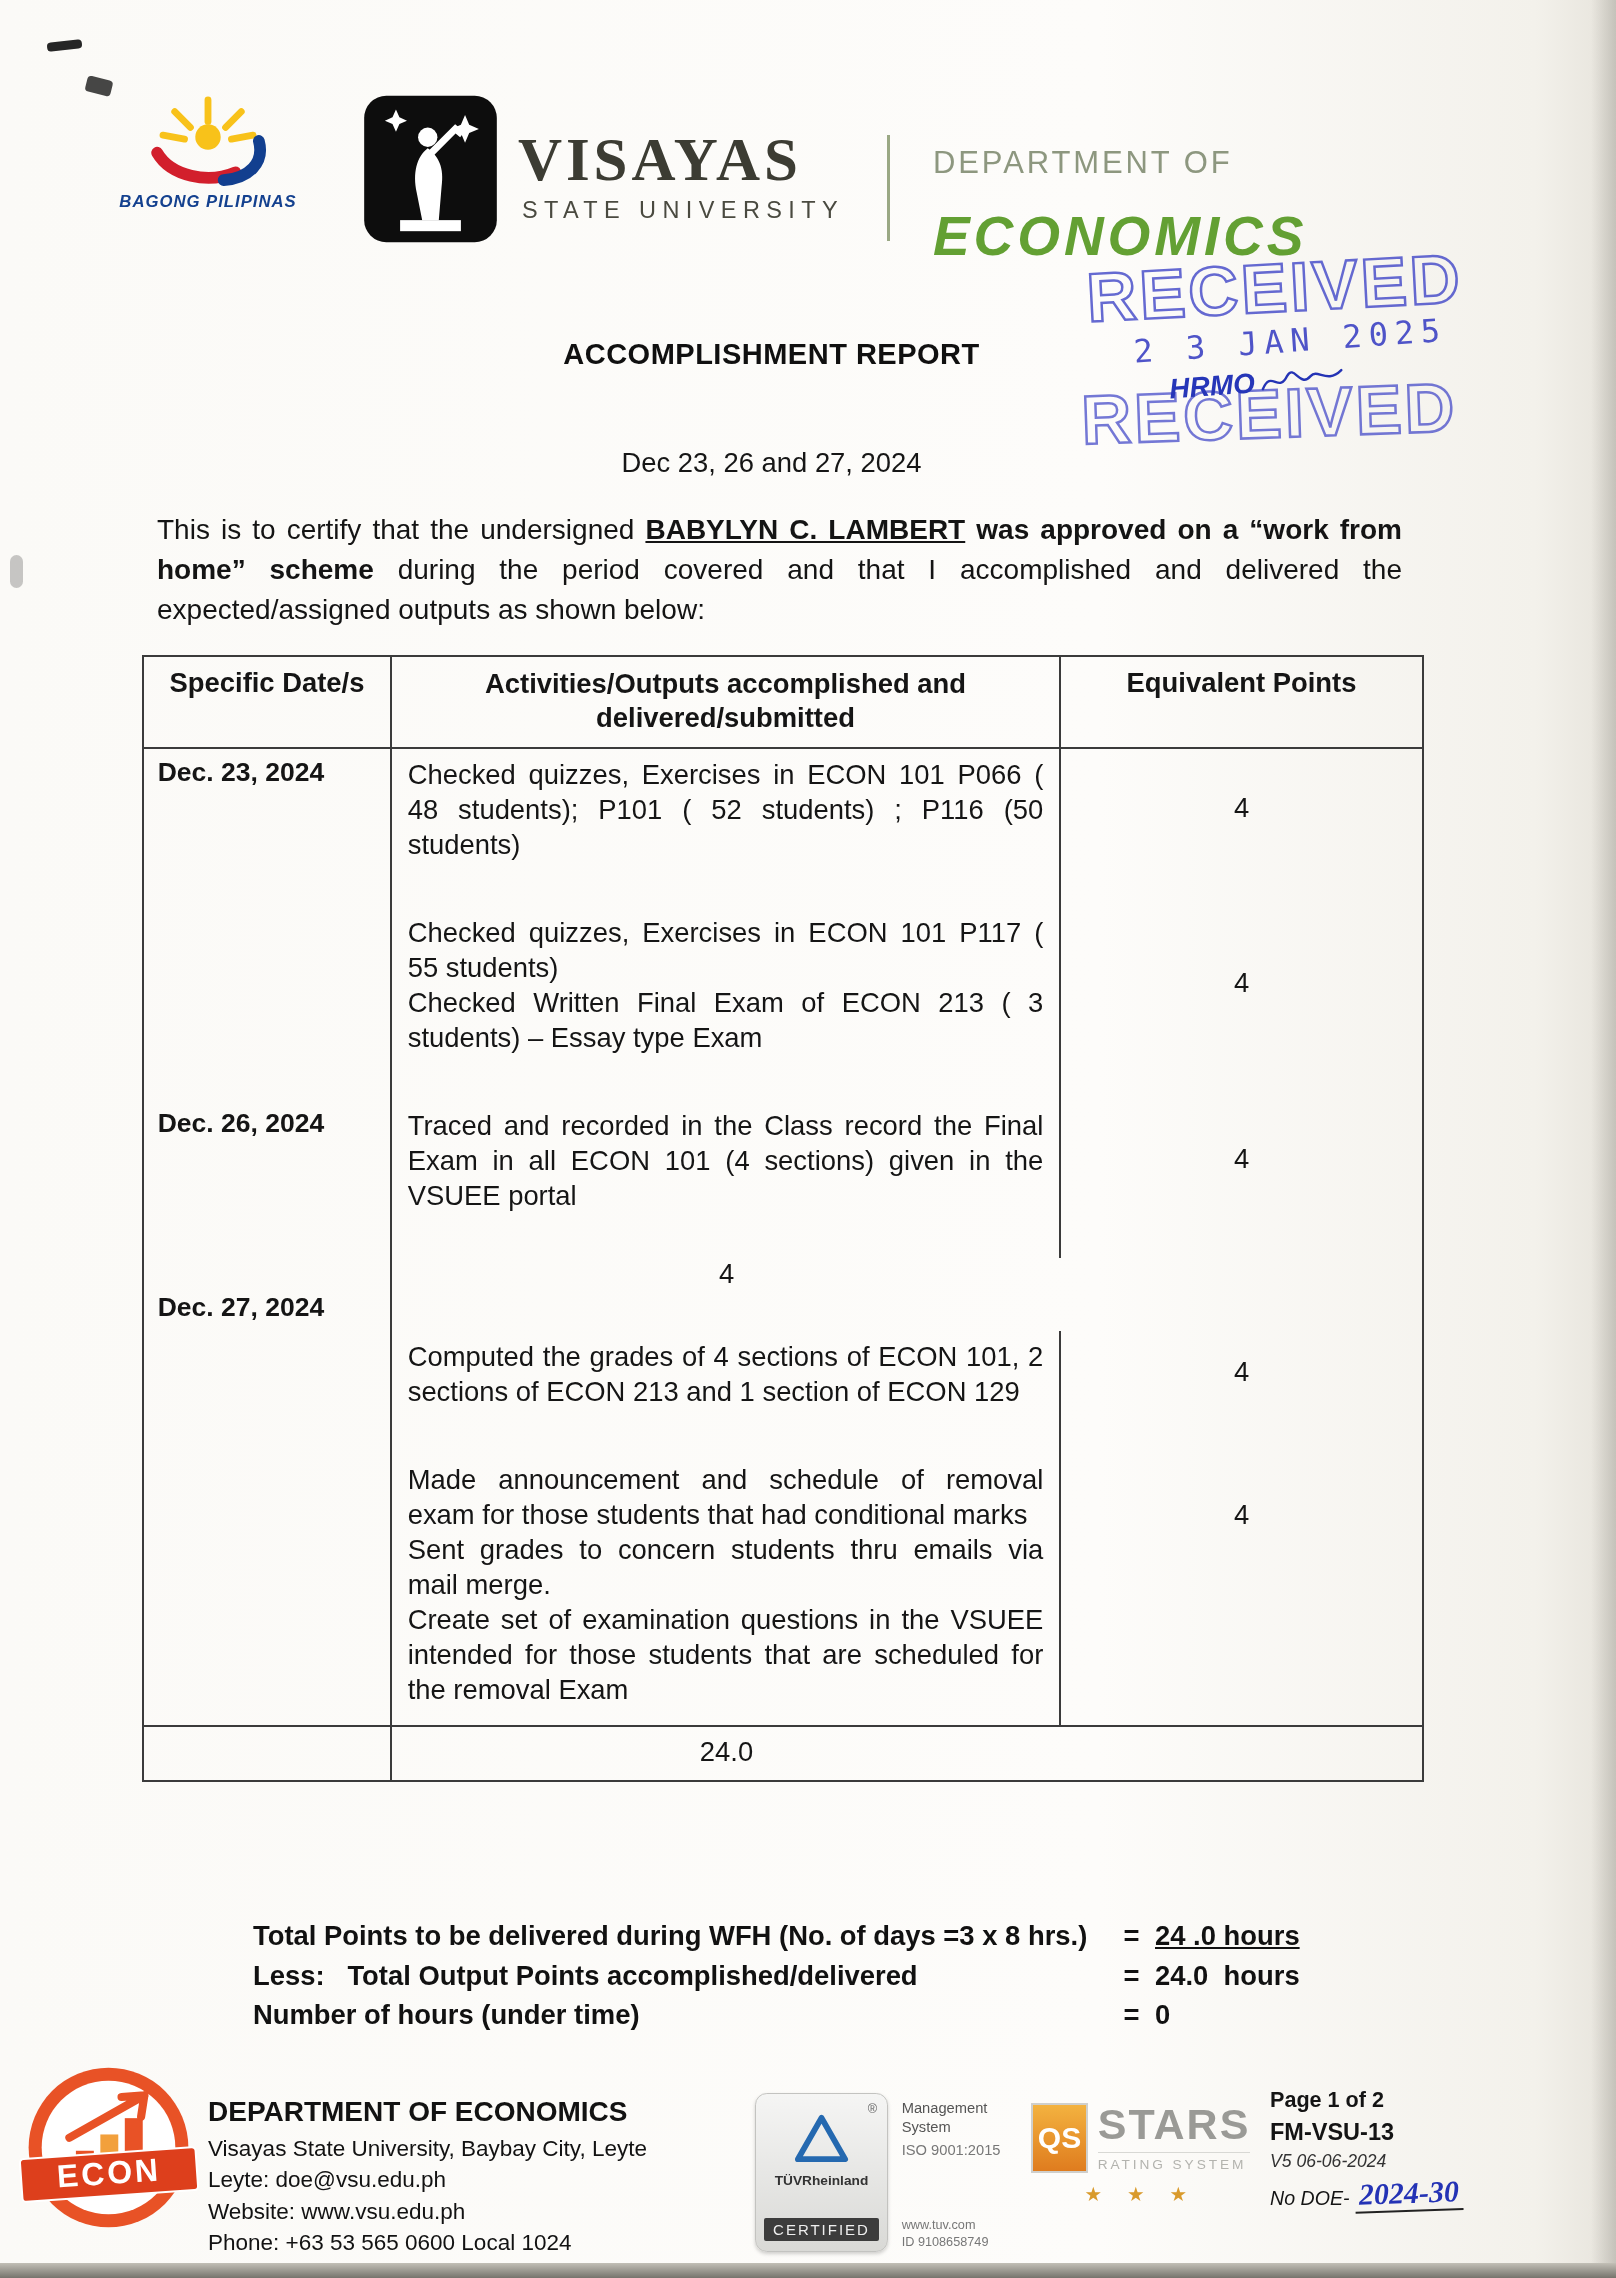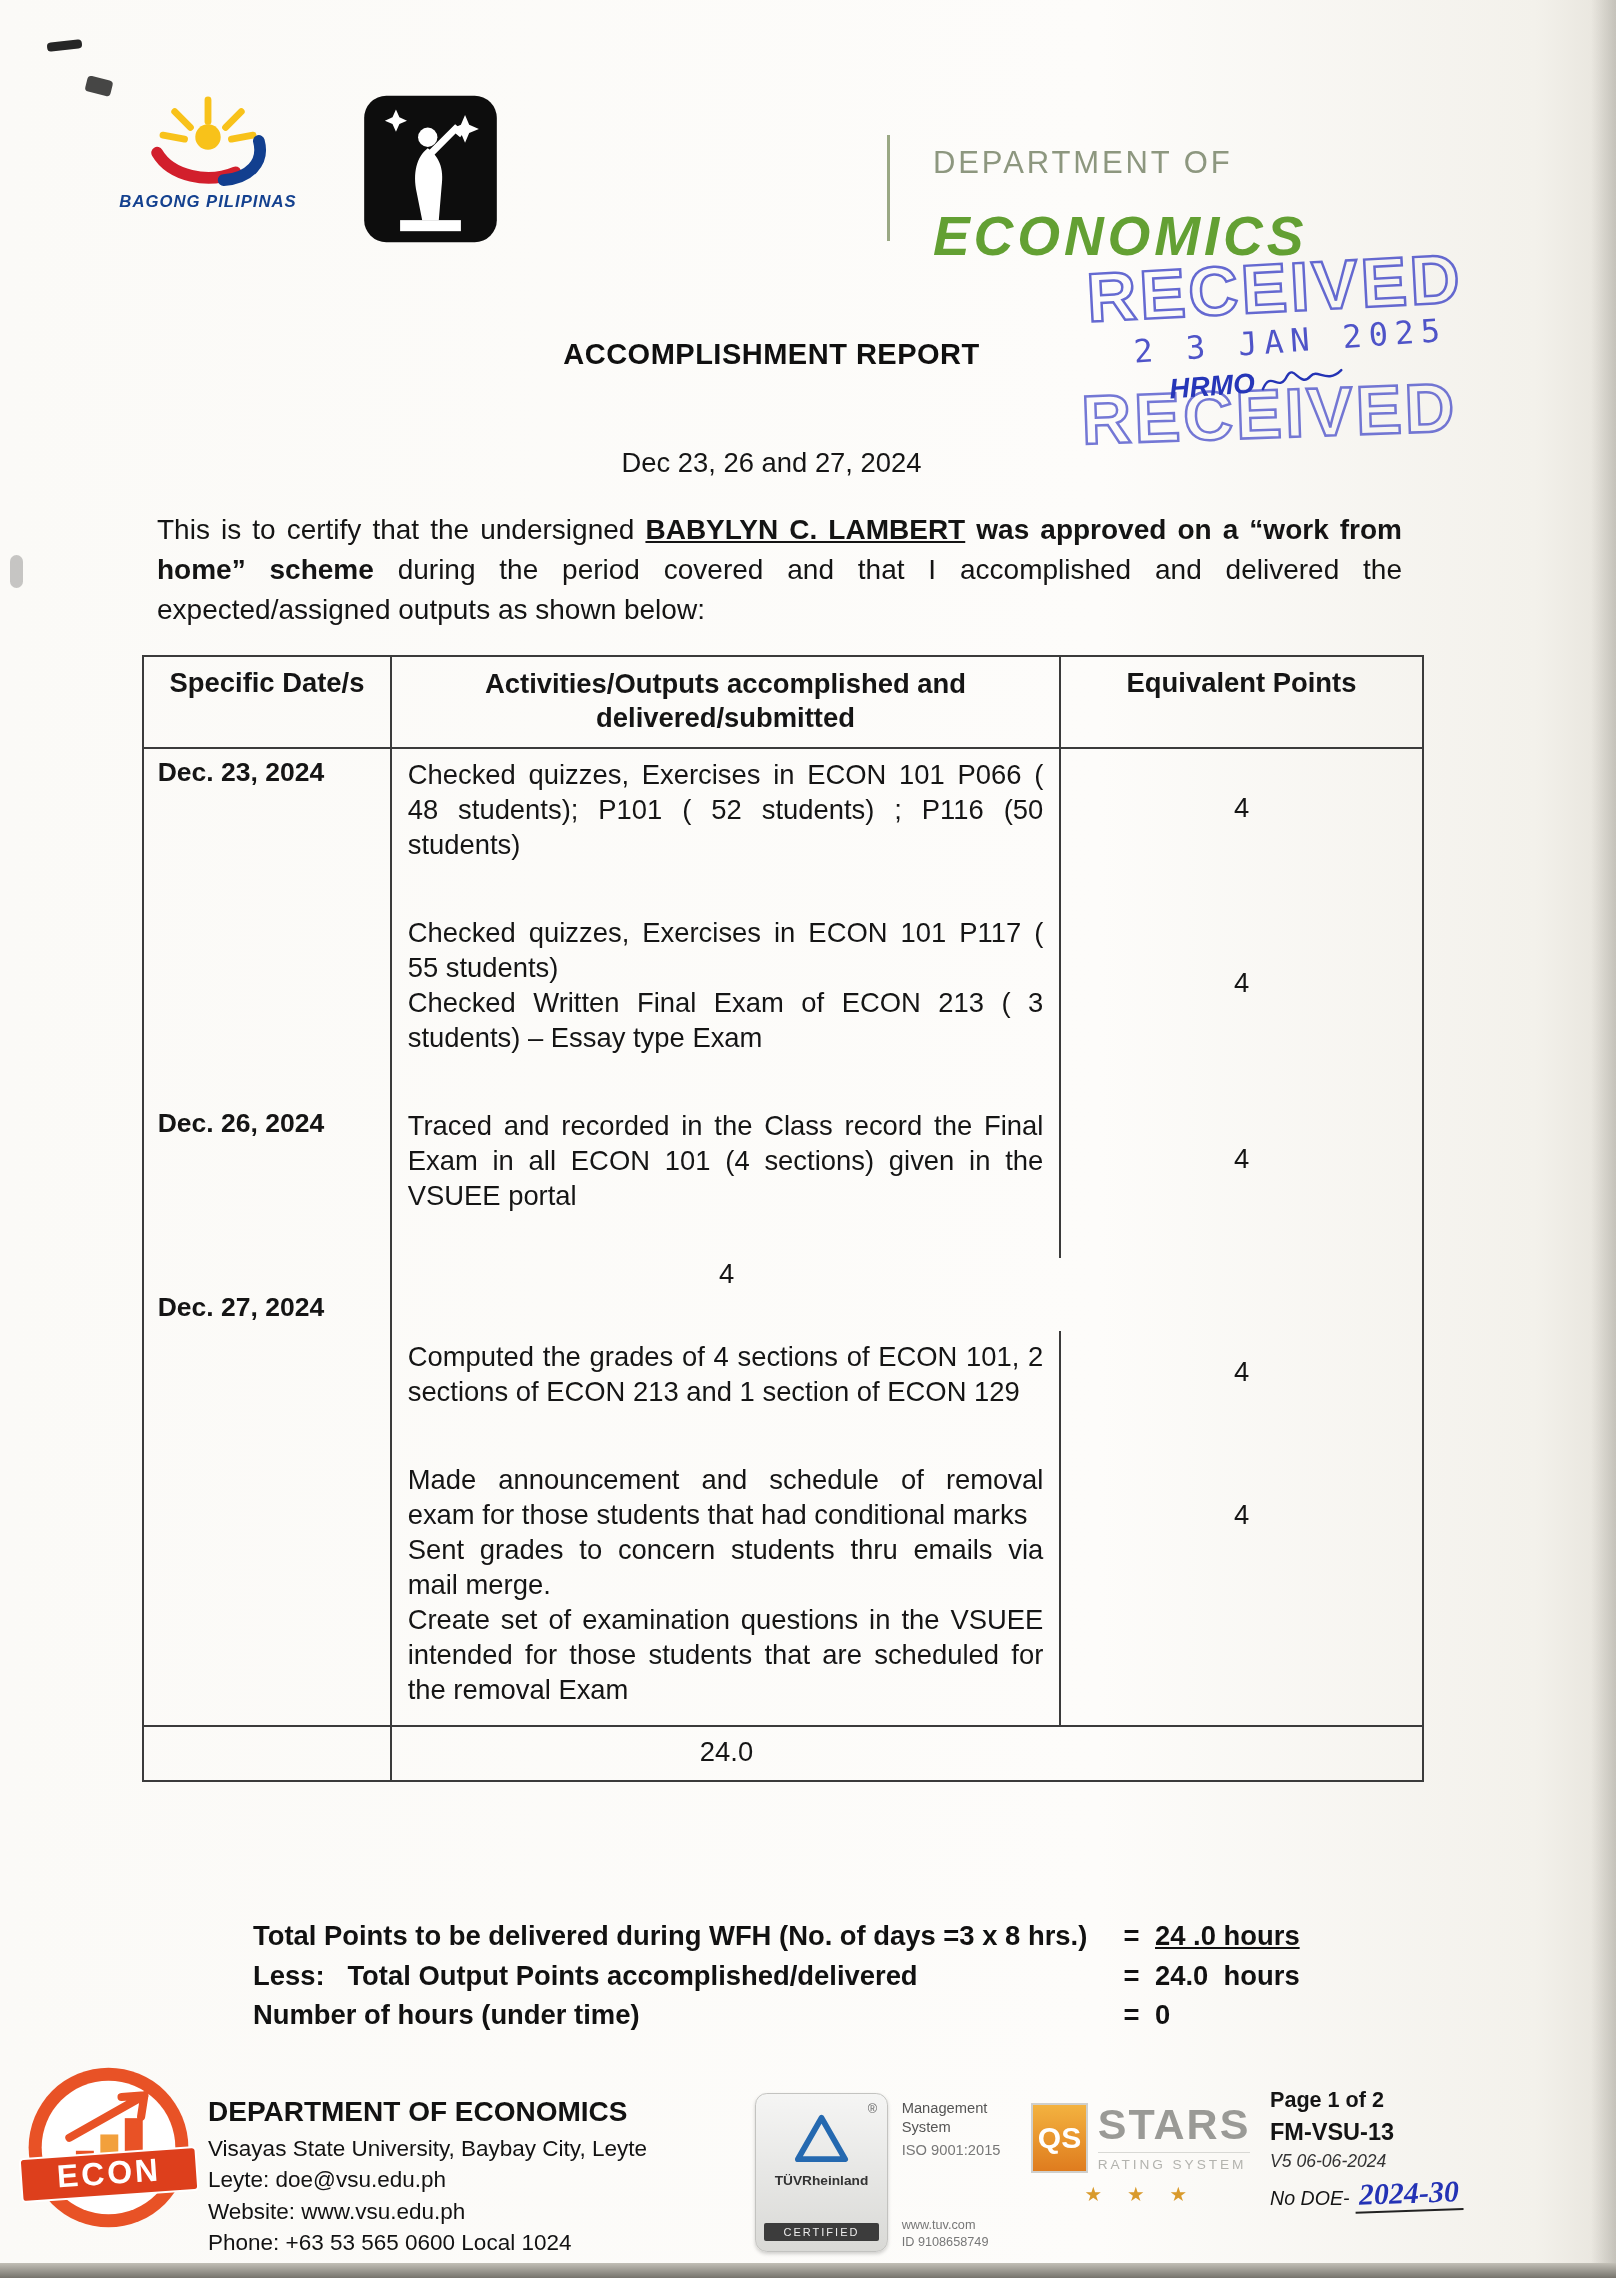--- a/index.html
+++ b/index.html
@@ -104,21 +104,21 @@
   .dept-contact { position:absolute; left:208px; top:11.8px; font-size:22.5px; line-height:1.38; color:#121212; }
   .dept-name { font-weight:700; font-size:28px; margin-bottom:2px;margin-top:23px; }
 
   .tuv { position:absolute; left:755px; top:35px; display:flex; }
   .tuv-badge { width:133px; height:159px; border-radius:11.8px;
     background:linear-gradient(#f5f5f4,#d9d9d6); border:1px solid #c3c3c0;
     box-shadow:0 2px 3.9px rgba(0,0,0,.18); position:relative; text-align:center; padding-top:9.8px; }
   .tuv-reg { position:absolute; right:9.8px; top:7.8px; font-size:12.7px; color:#666; }
   .tuv-brand { font-size:13.7px; font-weight:700; color:#333; margin-top:2px; }
   .tuv-band { position:absolute; left:7.8px; right:7.8px; bottom:9.8px; background:#3c3c3c;
-    color:#eee; font-size:11px; letter-spacing:2px; padding:2.9px 0; border-radius:2px; }
+    color:#eee; font-size:15px; letter-spacing:2px; padding:2.9px 0; border-radius:2px; }
   .tuv-side { margin-left:13.7px; font-size:14.7px; color:#555; line-height:1.3; padding-top:5.9px; }
   .tuv-iso { margin-top:3.9px; color:#777; }
   .tuv-web { margin-top:57px; font-size:12.7px; color:#777; line-height:1.35; }
 
   .qs { position:absolute; left:1031px; top:45px; }
   .qs-row { display:flex; align-items:flex-start; }
   .qs-box { width:57px; height:70px; background:linear-gradient(#f3b23f,#df7c1e);
     color:#fff; font-weight:700; font-size:30px; display:flex; align-items:center;
     justify-content:center; border:2px solid #cfcfcc; }
   .qs-text { margin-left:9.8px; }
@@ -166,20 +166,24 @@
       <rect x="2" y="2" width="96" height="106" rx="16" fill="#0d0d0d"></rect>
       <circle cx="48" cy="32" r="7" fill="#fff"></circle>
       <path d="M48 40 C40 46 37 58 40 72 L44 92 L56 92 L58 68 C60 54 56 46 48 40 Z" fill="#fff"></path>
       <path d="M50 44 L68 26 L73 30" stroke="#fff" stroke-width="5" fill="none"></path>
       <path d="M75 16 l3 7 7 3 -7 3 -3 7 -3 -7 -7 -3 7 -3 z" fill="#fff"></path>
       <path d="M25 12 l2.5 5.5 5.5 2.5 -5.5 2.5 -2.5 5.5 -2.5 -5.5 -5.5 -2.5 5.5 -2.5 z" fill="#fff"></path>
       <rect x="28" y="92" width="44" height="8" fill="#fff"></rect>
     </svg>
   </div>
 
+  <div class="vsu-text">
+    <div class="vsu-name">VISAYAS</div>
+    <div class="vsu-sub">STATE UNIVERSITY</div>
+  </div>
 
   <div class="hdr-sep"></div>
 
   <div class="dept">
     <div class="dept1">DEPARTMENT OF</div>
     <div class="dept2">ECONOMICS</div>
   </div>
 
   <div class="stamp">
     <div class="stamp-word w1">RECEIVED</div>

